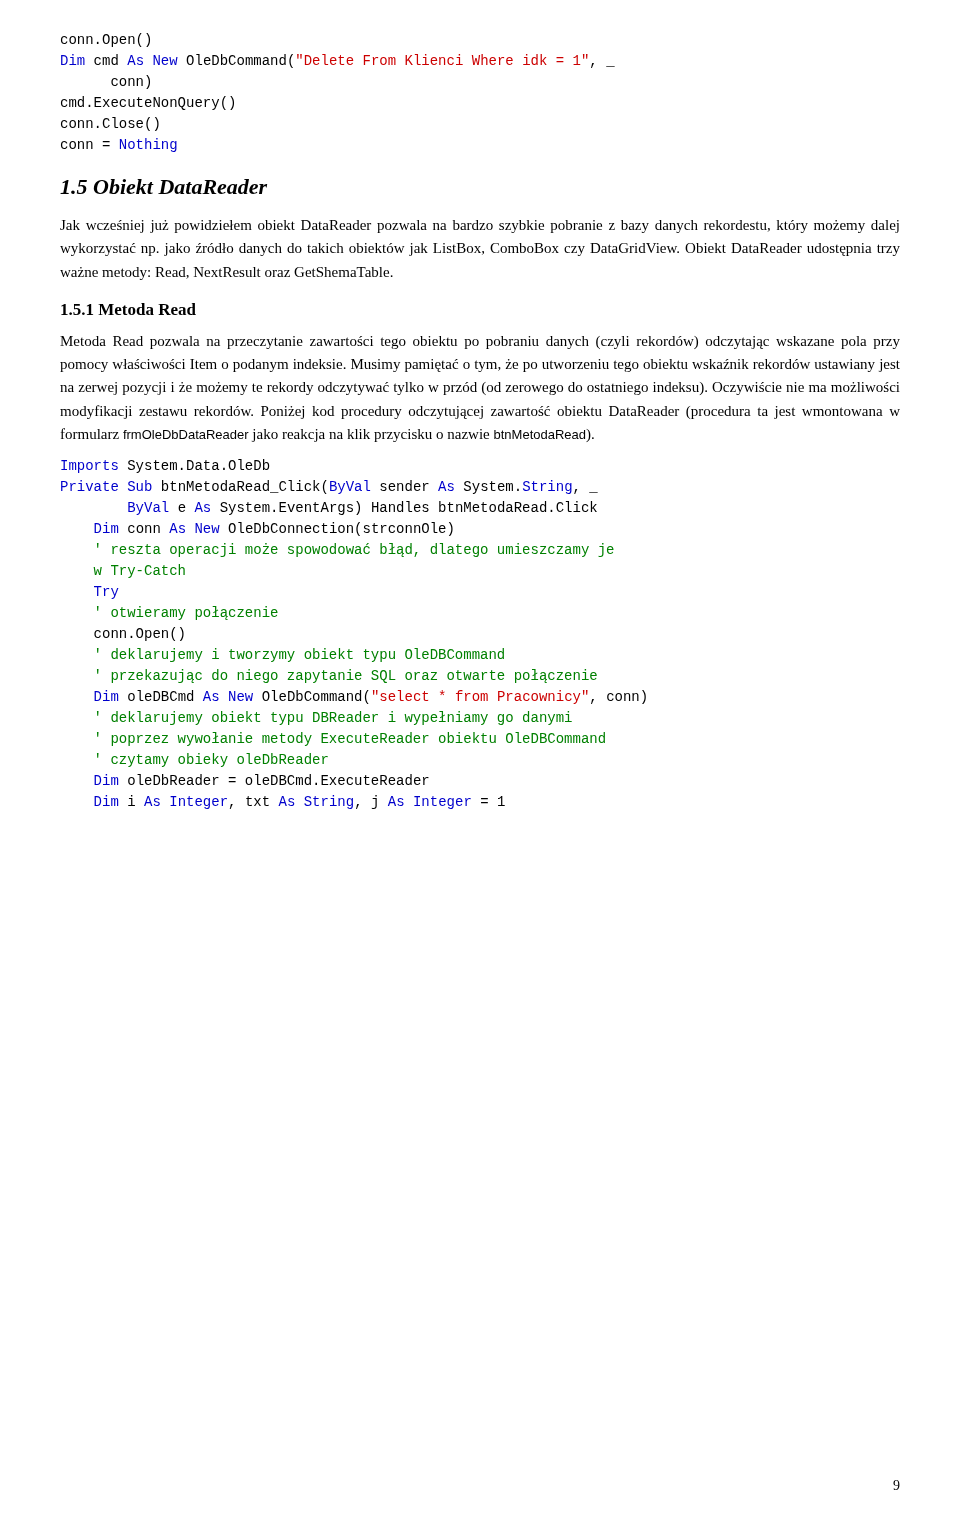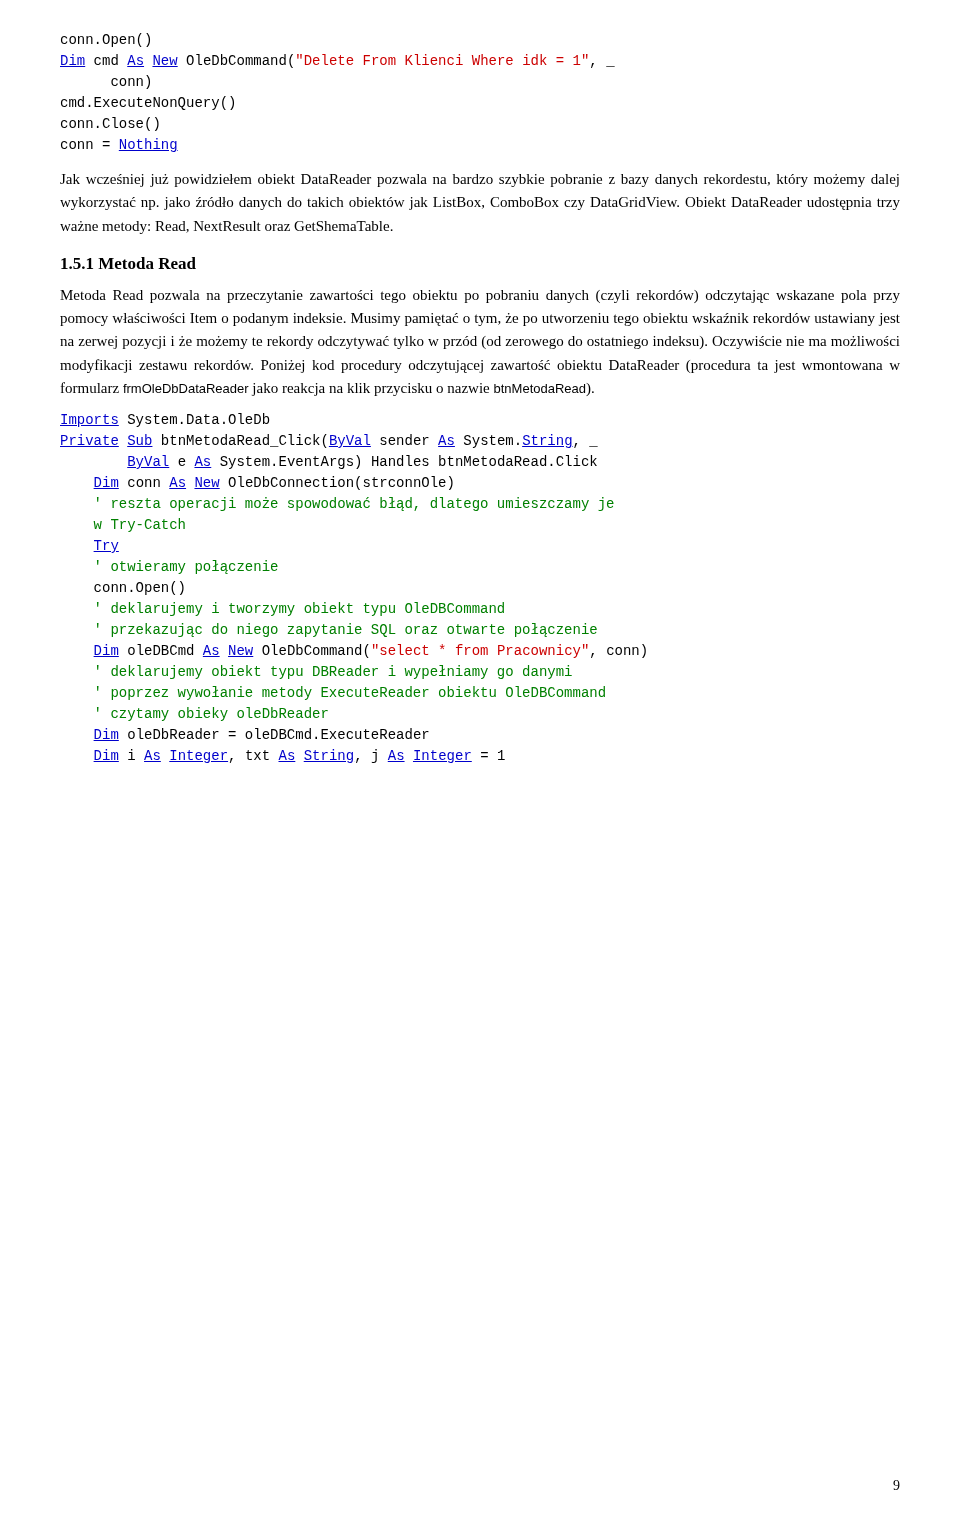--- a/index.html
+++ b/index.html
@@ -26,21 +26,20 @@
     .code-block {
       font-family: 'Courier New', Courier, monospace;
       font-size: 14px;
       line-height: 1.5;
       margin-bottom: 12px;
       color: #000000;
     }
 
     .code-block .kw {
       color: #0000cc; 
-      text-decoration: underline;
     }
 
     .code-block .cm {
       color: #008000; 
     }
 
     .code-block .st {
       color: #cc0000; 
     }
 
@@ -97,20 +96,21 @@
 
   <div class="code-block">
     <span class="code-line">conn.Open()</span>
     <span class="code-line"><span class="kw">Dim</span> cmd <span class="kw">As</span> <span class="kw">New</span> OleDbCommand(<span class="st">"Delete From Klienci Where idk = 1"</span>, _</span>
     <span class="code-line">      conn)</span>
     <span class="code-line">cmd.ExecuteNonQuery()</span>
     <span class="code-line">conn.Close()</span>
     <span class="code-line">conn = <span class="kw">Nothing</span></span>
   </div>
 
+  <div class="section-heading">1.5 Obiekt DataReader</div>
 
   <p class="body-text">Jak wcześniej już powidziełem obiekt DataReader pozwala na bardzo szybkie pobranie z bazy danych rekordestu, który możemy dalej wykorzystać np. jako źródło danych do takich obiektów jak ListBox, ComboBox czy DataGridView. Obiekt DataReader udostępnia trzy ważne metody: Read, NextResult oraz GetShemaTable.</p>
 
   <div class="subsection-heading">1.5.1  Metoda Read</div>
 
   <p class="body-text">
     <span>Metoda Read pozwala na przeczytanie zawartości tego obiektu po pobraniu danych (czyli rekordów) odczytając wskazane pola przy pomocy właściwości Item o podanym indeksie. Musimy pamiętać o tym, że po utworzeniu tego obiektu wskaźnik rekordów ustawiany jest na zerwej pozycji i że możemy te rekordy odczytywać tylko w przód (od zerowego do ostatniego indeksu). Oczywiście nie ma możliwości modyfikacji zestawu rekordów. Poniżej kod procedury odczytującej zawartość obiektu DataReader (procedura ta jest wmontowana w formularz </span><span class="inline-code">frmOleDbDataReader</span><span> jako reakcja na klik przycisku o nazwie </span><span class="inline-code">btnMetodaRead</span><span>).</span>
   </p>
 
   <div class="code-block">

